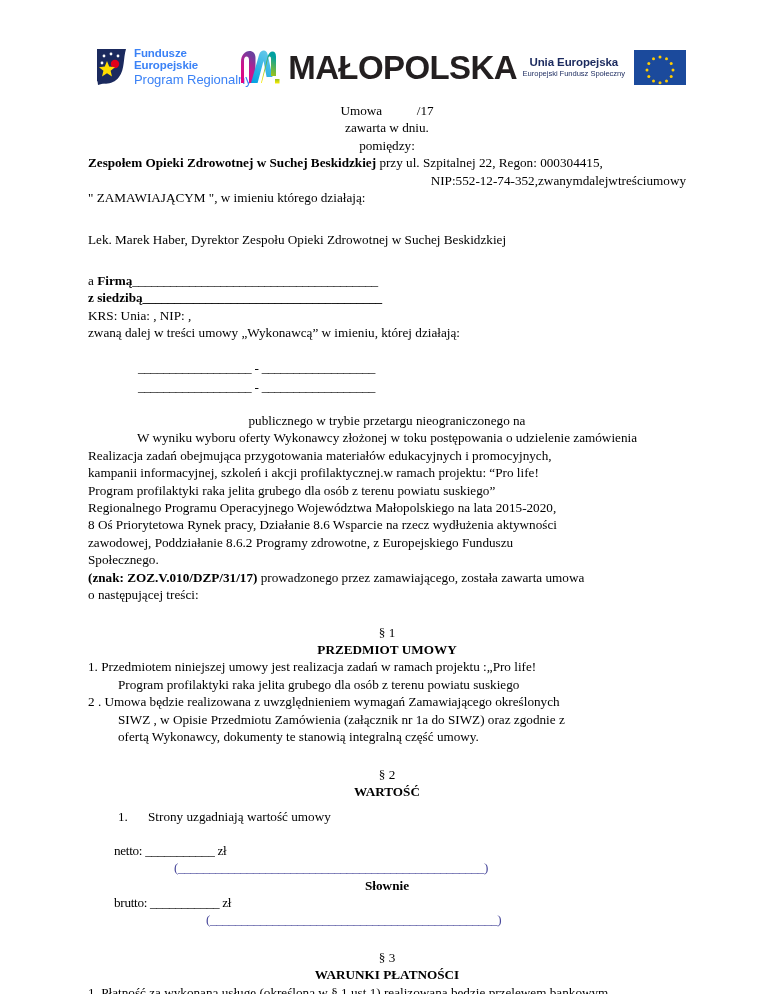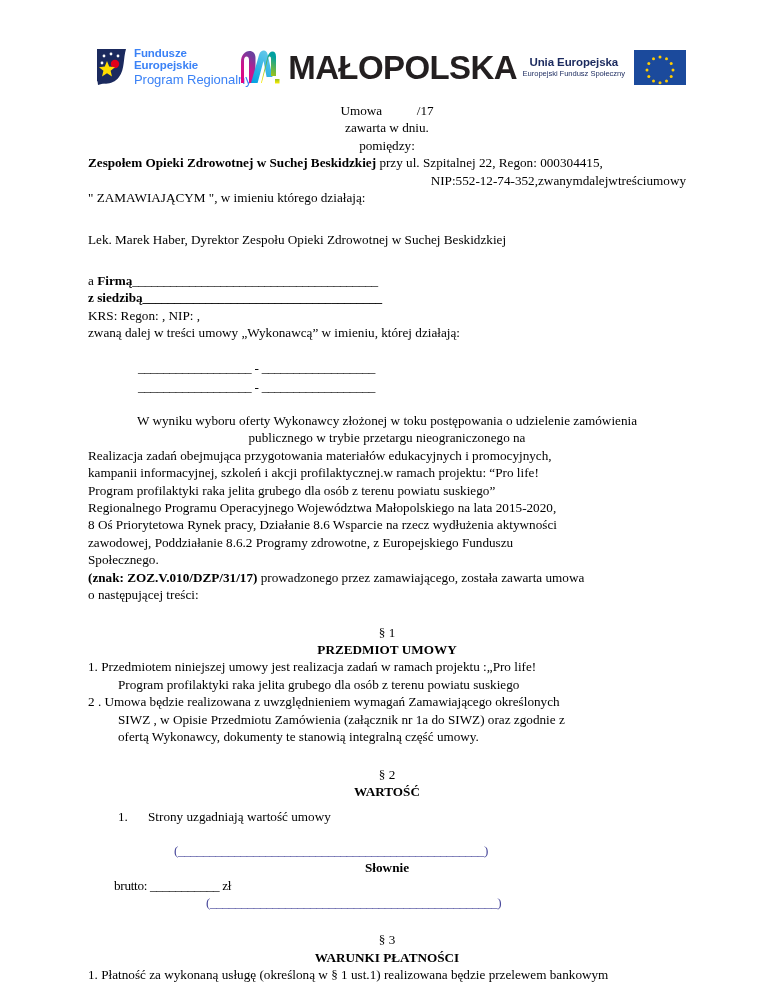--- a/index.html
+++ b/index.html
@@ -231,42 +231,42 @@
     <div class="para">Lek. Marek Haber, Dyrektor Zespołu Opieki Zdrowotnej w Suchej Beskidzkiej</div>
 
     <div class="sp24"></div>
 
     <div class="para">
       <span>a </span><span class="b">Firmą</span><span class="underscores">_______________________________________</span>
     </div>
     <div class="para">
       <span class="b">z siedzibą</span><span class="b underscores">______________________________________</span>
     </div>
-    <div class="para">KRS:          Regon:           , NIP: ,</div>
+    <div class="para">KRS:          Unia:           , NIP: ,</div>
     <div class="para">zwaną dalej w treści umowy „Wykonawcą” w imieniu, której działają:</div>
 
     <div class="sp16"></div>
 
     <div class="blank-lines">
       <div class="row">
         <span class="underscores">__________________</span>
         <span>-</span>
         <span class="underscores">__________________</span>
       </div>
       <div class="row">
         <span class="underscores">__________________</span>
         <span>-</span>
         <span class="underscores">__________________</span>
       </div>
     </div>
 
     <div class="sp16"></div>
 
+    <div class="ctr">publicznego w trybie przetargu nieograniczonego na</div>
     <div class="ctr">W wyniku wyboru oferty Wykonawcy złożonej w toku postępowania o udzielenie zamówienia</div>
-    <div class="ctr">publicznego w trybie przetargu nieograniczonego na</div>
     <div class="para">Realizacja zadań   obejmująca  przygotowania materiałów edukacyjnych i promocyjnych,</div>
     <div class="para">kampanii informacyjnej, szkoleń i akcji profilaktycznej.w ramach projektu: “Pro life!</div>
     <div class="para">Program profilaktyki raka jelita grubego dla osób z terenu powiatu suskiego”</div>
     <div class="para">Regionalnego Programu Operacyjnego Województwa Małopolskiego na lata 2015-2020,</div>
     <div class="para">8 Oś  Priorytetowa Rynek pracy, Działanie 8.6 Wsparcie na rzecz wydłużenia aktywności</div>
     <div class="para">zawodowej,  Poddziałanie 8.6.2 Programy zdrowotne, z Europejskiego Funduszu</div>
     <div class="para">Społecznego.</div>
 
     <div class="para">
       <span class="b">(znak: ZOZ.V.010/DZP/31/17)</span>
@@ -291,20 +291,23 @@
 
     <div class="sp8"></div>
 
     <div class="numitem indent2">
       <span class="n">1.</span>
       <span>Strony uzgadniają wartość umowy</span>
     </div>
 
     <div class="sp16"></div>
 
+    <div class="money-row">
+      <span class="underscores">netto: ___________ zł</span>
+    </div>
     <div class="paren-line paren-netto">(_________________________________________________)</div>
     <div class="slownie">Słownie</div>
     <div class="money-row">
       <span class="underscores">brutto: ___________ zł</span>
     </div>
     <div class="paren-line paren-brutto">(______________________________________________)</div>
 
     <div class="sp20"></div>
 
     <div class="ctr">§ 3</div>

